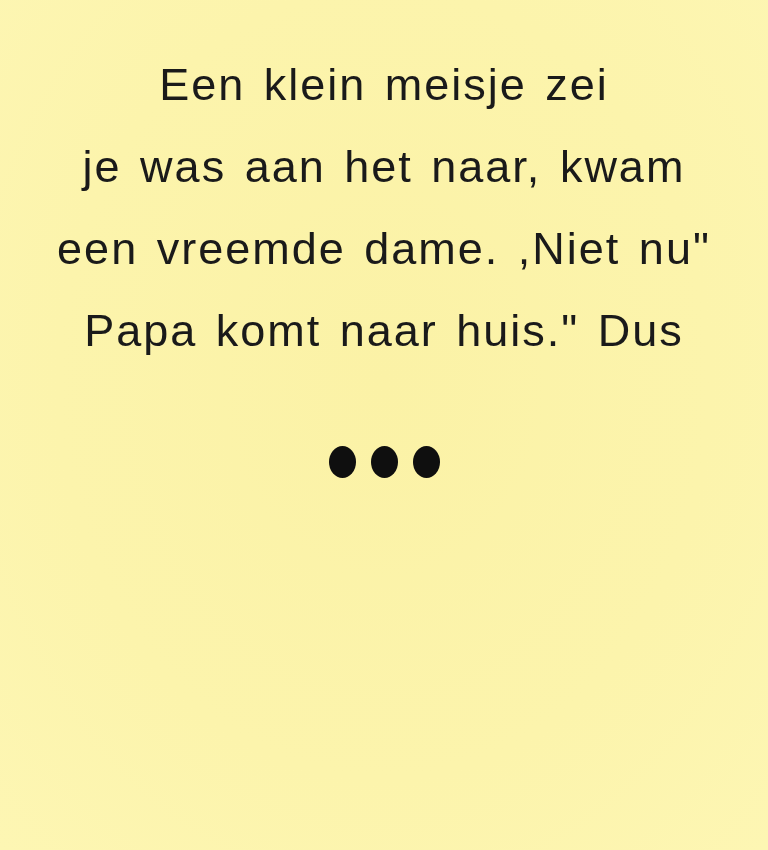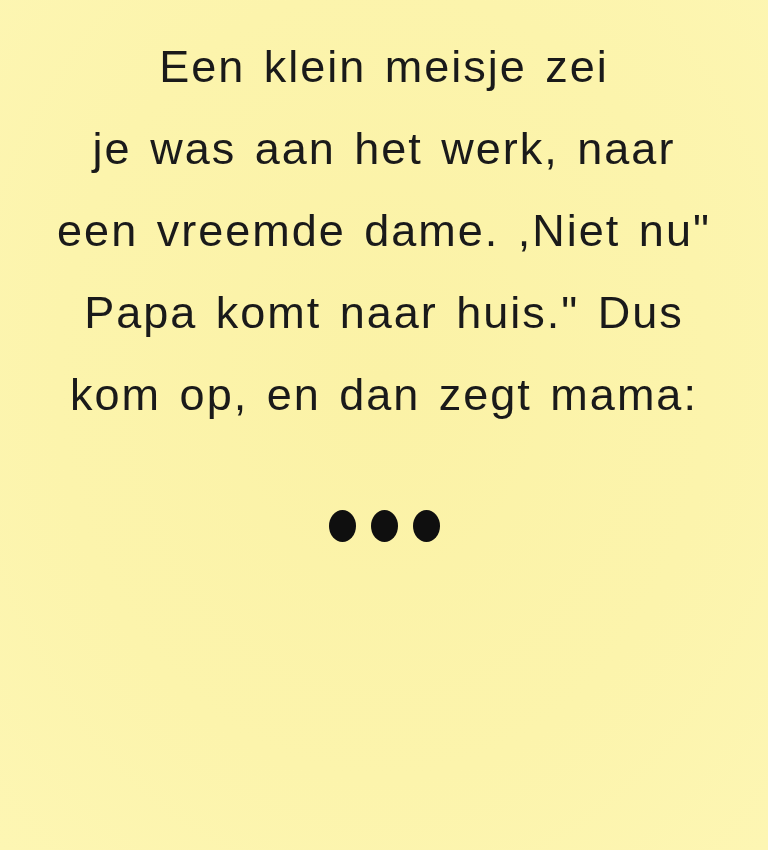--- a/index.html
+++ b/index.html
@@ -9,21 +9,21 @@
   .page {
     position: relative;
     width: 768px;
     height: 850px;
     overflow: hidden;
     background: radial-gradient(ellipse at 50% 45%, #fbf2a6 0%, #fcf4ac 60%, #fdf6b3 100%);
     font-family: "Liberation Sans", sans-serif;
     color: #1a1a1a;
   }
   .text-block {
-    padding-top: 26px;
+    padding-top: 44px;
     text-align: center;
   }
   .line {
     font-size: 45px;
     line-height: 82px;
     letter-spacing: 2px;
     word-spacing: 4px;
     white-space: pre;
     font-weight: 400;
   }
@@ -40,23 +40,22 @@
     background: #0f0f0f;
     border-radius: 50%;
   }
 </style>
 </head>
 <body>
 
 <div class="page">
   <div class="text-block">
     <div class="line">Een klein meisje zei</div>
-    <div class="line">je was aan het werk, naar</div>
+    <div class="line">je was aan het naar, kwam</div>
     <div class="line">een vreemde dame. ,Niet nu"</div>
     <div class="line">Papa komt naar huis." Dus</div>
-    <div class="line">kom op, en dan zegt mama:</div>
   </div>
   <div class="dots">
       <span class="dot"></span>
       <span class="dot"></span>
       <span class="dot"></span>
     </div>
 </div>
 
 </body></html>

